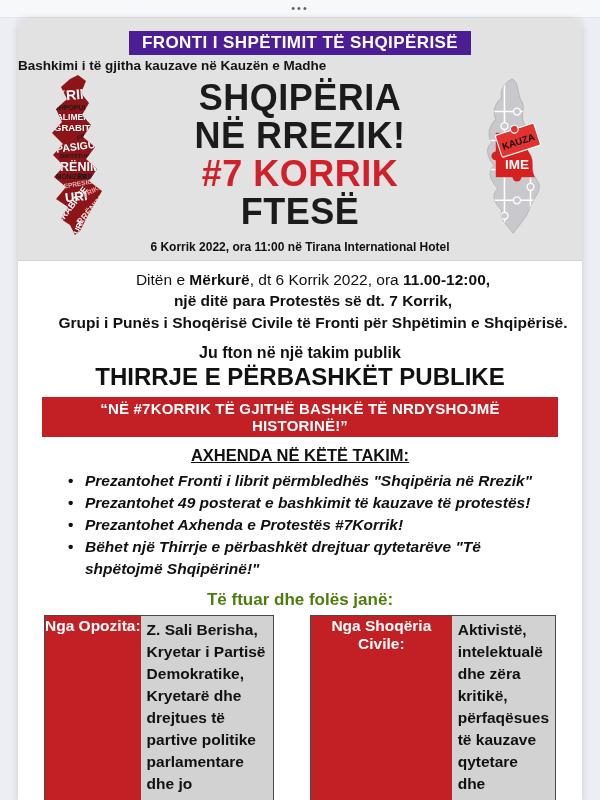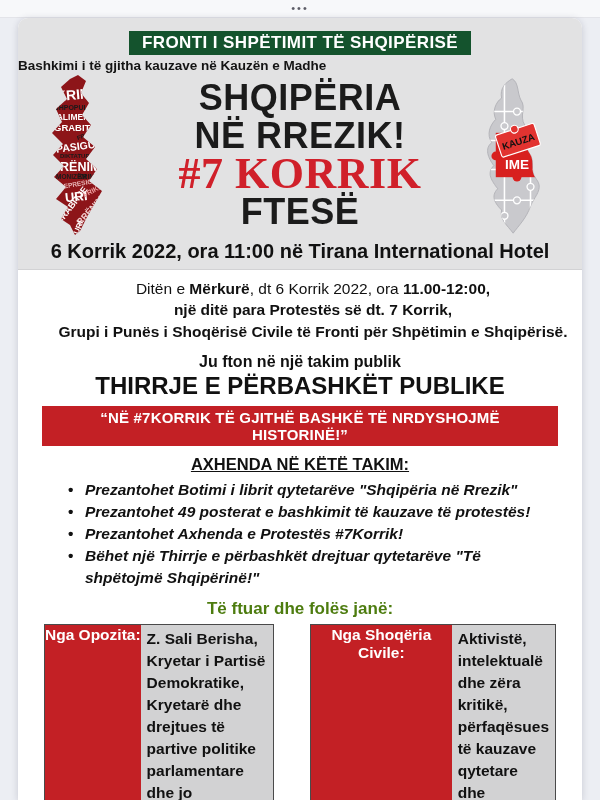--- a/index.html
+++ b/index.html
@@ -17,30 +17,30 @@
   .handle-dots{font-size:11px;color:#5c5c66;letter-spacing:2px;user-select:none;}
   .doc-card{
     position:absolute;left:18px;right:18px;top:18px;bottom:0;
     background:#ffffff;border-radius:10px 10px 0 0;
     box-shadow:0 1px 7px rgba(50,50,80,.2);
     overflow:hidden;
   }
   
   .flyer-header{background:#e2e2e3;padding-top:13px;border-bottom:1px solid #d2d2d4;}
   .banner-red{
-    display:table;margin:0 auto 3px;background:#14532d;color:#fff;
+    display:table;margin:0 auto 3px;background:#4c1d95;color:#fff;
     font-weight:bold;font-size:17px;padding:2px 13px;letter-spacing:.4px;white-space:nowrap;
   }
   .subtitle{font-weight:bold;font-size:13.5px;color:#141414;}
   .header-row{display:flex;height:166px;padding:0 5px;align-items:flex-start;}
   .map-box{width:120px;height:164px;flex:none;}
   .titles{flex:1;text-align:center;margin-top:6px;font-weight:bold;line-height:38px;}
   .t-black{font-size:36px;color:#1b1b1b;letter-spacing:.5px;}
-  .t-red{font-size:44px;color:#d0202a;letter-spacing:.5px;font-family:Liberation Serif, serif;}
-  .date-line{text-align:center;font-weight:bold;font-size:20px;color:#111;padding:1px 0 6px;}
+  .t-red{font-size:36px;color:#d0202a;letter-spacing:.5px;}
+  .date-line{text-align:center;font-weight:bold;font-size:12px;color:#111;padding:1px 0 6px;}
   
   .intro{margin-top:8px;text-align:center;font-size:15.5px;line-height:1.38;color:#111;margin-left:26px;}
   .b{font-weight:bold;}
   .invite{text-align:center;font-weight:bold;font-size:16px;margin-top:11px;color:#111;}
   .call{text-align:center;font-weight:bold;font-size:24px;margin-top:1px;color:#111;}
   .quote-banner{
     margin:6px 24px 0;background:#c32025;color:#fff;font-weight:bold;
     font-size:15px;text-align:center;padding:3px 16px;letter-spacing:.2px;
   }
   .agenda-h{text-align:center;font-weight:bold;font-size:16.5px;text-decoration:underline;margin-top:9px;color:#111;}
@@ -166,21 +166,21 @@
     <span class="b">një ditë para Protestës së dt. 7 Korrik,</span><br>
     <span class="b">Grupi i Punës i Shoqërisë Civile të Fronti për Shpëtimin e Shqipërisë.</span>
   </div>
 
   <div class="invite">Ju fton në një takim publik</div>
   <div class="call">THIRRJE E PËRBASHKËT PUBLIKE</div>
   <div class="quote-banner">“NË #7KORRIK TË GJITHË BASHKË TË NRDYSHOJMË HISTORINË!”</div>
 
   <div class="agenda-h">AXHENDA NË KËTË TAKIM:</div>
   <ul class="agenda">
-    <li>Prezantohet Botimi i librit qytetarëve "Shqipëria në Rrezik"</li>
+    <li>Prezantohet Fronti i librit përmbledhës "Shqipëria në Rrezik"</li>
     <li>Prezantohet 49 posterat e bashkimit të kauzave të protestës!</li>
     <li>Prezantohet Axhenda e Protestës #7Korrik!</li>
     <li>Bëhet një Thirrje e përbashkët drejtuar qytetarëve "Të shpëtojmë Shqipërinë!"</li>
   </ul>
 
   <div class="guests-h">Të ftuar dhe folës janë:</div>
 
   <div class="cols">
     <div class="col col-left">
       <div class="col-h">Nga Opozita:</div>

